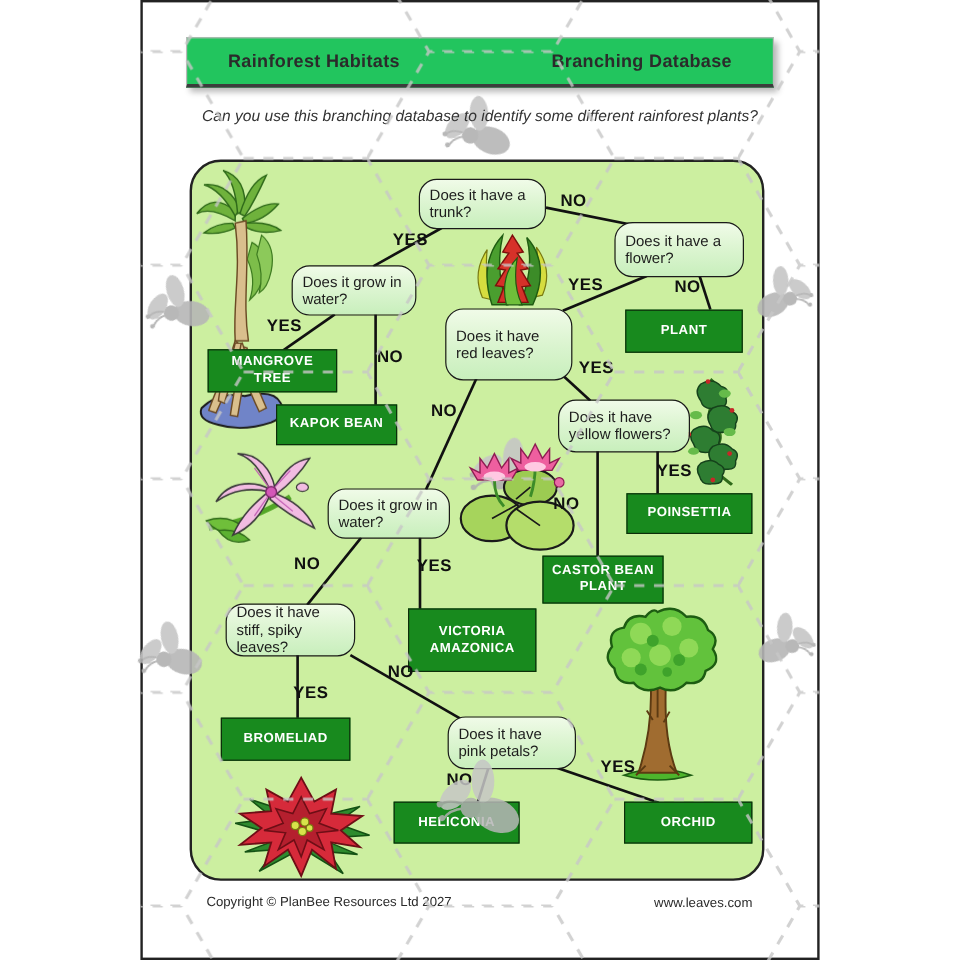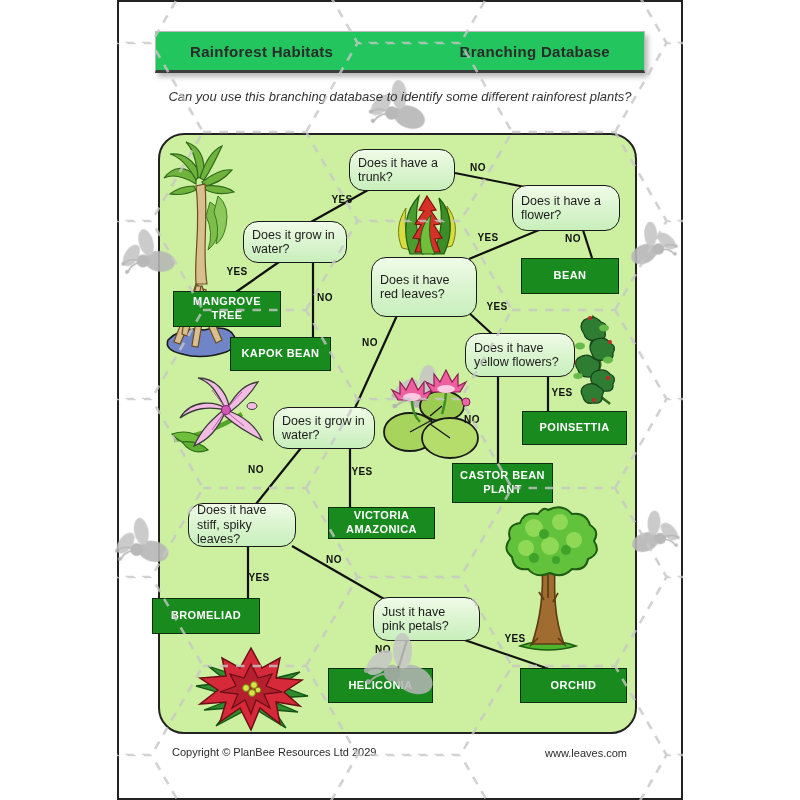--- a/index.html
+++ b/index.html
@@ -40,21 +40,21 @@
   }
   .abox{
     position:absolute;z-index:5;box-sizing:border-box;
     background:#188a1e;border:1.6px solid #0d2e0a;
     display:flex;align-items:center;justify-content:center;text-align:center;
     font-size:11px;font-weight:bold;color:#ffffff;letter-spacing:.4px;
     line-height:1.25;padding:2px 6px;
   }
   .edge-label{
     position:absolute;z-index:5;transform:translate(-50%,-50%);
-    font-size:10px;font-weight:800;color:#101010;letter-spacing:.4px;
+    font-size:14px;font-weight:800;color:#101010;letter-spacing:.4px;
   }
   .footer-text{position:absolute;z-index:3;font-size:11px;color:#2a2a2a;}
   .hex-overlay{
     position:absolute;left:117px;top:0;width:566px;height:800px;
     z-index:10;pointer-events:none;opacity:.8;
   }
 </style>
 </head>
 <body>
 
@@ -244,29 +244,29 @@
   </g>
 </svg>
 
 <div class="qbox" style="left:349px;top:149px;width:106px;height:42px">Does it have a trunk?</div>
 <div class="qbox" style="left:512px;top:185px;width:108px;height:46px">Does it have a flower?</div>
 <div class="qbox" style="left:243px;top:221px;width:104px;height:42px">Does it grow in water?</div>
 <div class="qbox" style="left:371px;top:257px;width:106px;height:60px">Does it have red leaves?</div>
 <div class="qbox" style="left:465px;top:333px;width:110px;height:44px">Does it have yellow flowers?</div>
 <div class="qbox" style="left:273px;top:407px;width:102px;height:42px">Does it grow in water?</div>
 <div class="qbox" style="left:188px;top:503px;width:108px;height:44px">Does it have stiff, spiky leaves?</div>
-<div class="qbox" style="left:373px;top:597px;width:107px;height:44px">Just it have pink petals?</div>
+<div class="qbox" style="left:373px;top:597px;width:107px;height:44px">Does it have pink petals?</div>
 
 <div class="abox" style="left:173px;top:291px;width:108px;height:36px">MANGROVE TREE</div>
 <div class="abox" style="left:230px;top:337px;width:101px;height:34px">KAPOK BEAN</div>
-<div class="abox" style="left:521px;top:258px;width:98px;height:36px">BEAN</div>
+<div class="abox" style="left:521px;top:258px;width:98px;height:36px">PLANT</div>
 <div class="abox" style="left:522px;top:411px;width:105px;height:34px">POINSETTIA</div>
 <div class="abox" style="left:452px;top:463px;width:101px;height:40px">CASTOR BEAN PLANT</div>
-<div class="abox" style="left:328px;top:507px;width:107px;height:32px">VICTORIA AMAZONICA</div>
-<div class="abox" style="left:152px;top:598px;width:108px;height:36px">BROMELIAD</div>
+<div class="abox" style="left:340px;top:507px;width:107px;height:53px">VICTORIA AMAZONICA</div>
+<div class="abox" style="left:184px;top:598px;width:108px;height:36px">BROMELIAD</div>
 <div class="abox" style="left:328px;top:668px;width:105px;height:35px">HELICONIA</div>
 <div class="abox" style="left:520px;top:668px;width:107px;height:35px">ORCHID</div>
 
 <span class="edge-label" style="left:342px;top:199px">YES</span>
 <span class="edge-label" style="left:478px;top:167px">NO</span>
 <span class="edge-label" style="left:488px;top:237px">YES</span>
 <span class="edge-label" style="left:573px;top:238px">NO</span>
 <span class="edge-label" style="left:237px;top:271px">YES</span>
 <span class="edge-label" style="left:325px;top:297px">NO</span>
 <span class="edge-label" style="left:370px;top:342px">NO</span>
@@ -277,21 +277,21 @@
 <span class="edge-label" style="left:362px;top:471px">YES</span>
 <span class="edge-label" style="left:259px;top:577px">YES</span>
 <span class="edge-label" style="left:334px;top:559px">NO</span>
 <span class="edge-label" style="left:383px;top:649px">NO</span>
 <span class="edge-label" style="left:515px;top:638px">YES</span>
 
 <svg class="layer z6" viewBox="0 0 800 800">
   <use href="#bee" transform="translate(400,670) rotate(-15) scale(1.05)" opacity="0.85"></use>
 </svg>
 
-<span class="footer-text" style="left:172px;top:746px">Copyright © PlanBee Resources Ltd 2029</span>
+<span class="footer-text" style="left:172px;top:746px">Copyright © PlanBee Resources Ltd 2027</span>
 <span class="footer-text" style="right:173px;top:747px">www.leaves.com</span>
 
 <svg class="hex-overlay" width="566" height="800">
   <defs>
     <pattern id="hexpat" width="309" height="178" patternUnits="userSpaceOnUse" patternTransform="translate(-120,43)">
       <path d="M0,89 L51.5,0 L154.5,0 L206,89 L154.5,178 L51.5,178 Z M206,89 L309,89" fill="none" stroke="#c7c7c7" stroke-width="2.6" stroke-dasharray="8.5 8"></path>
     </pattern>
   </defs>
   <rect x="0" y="0" width="566" height="800" fill="url(#hexpat)"></rect>
 </svg>

